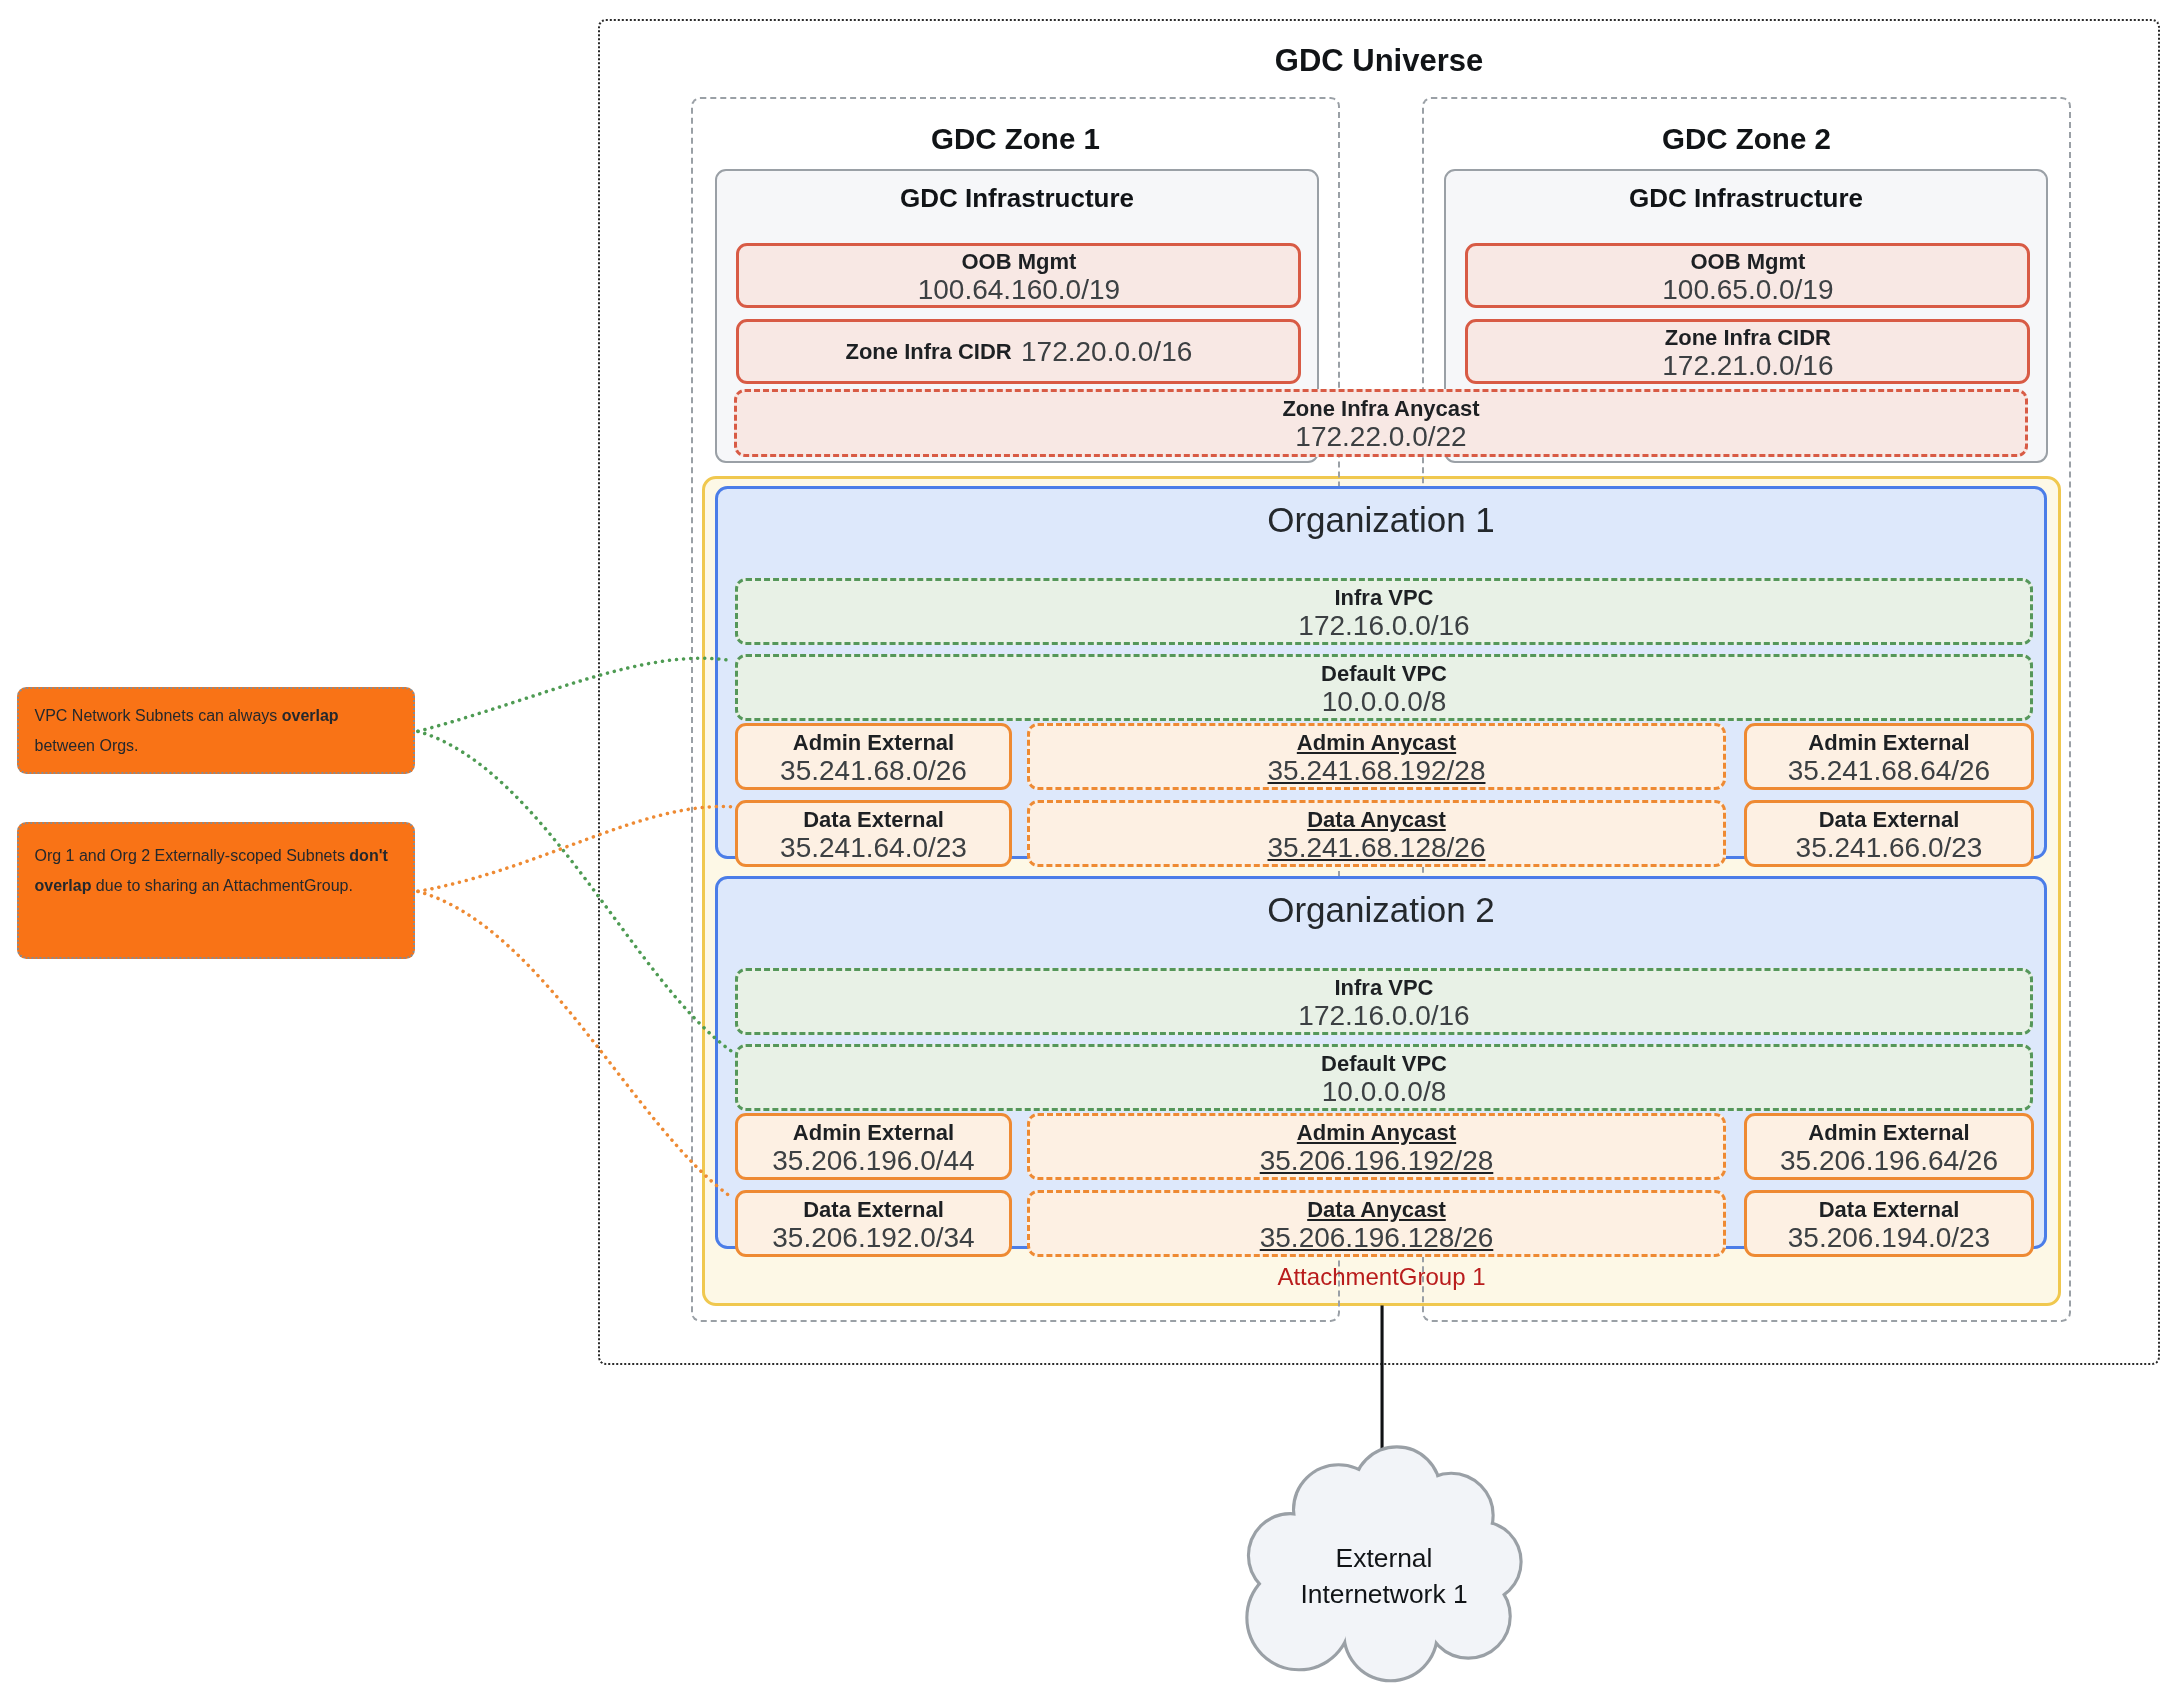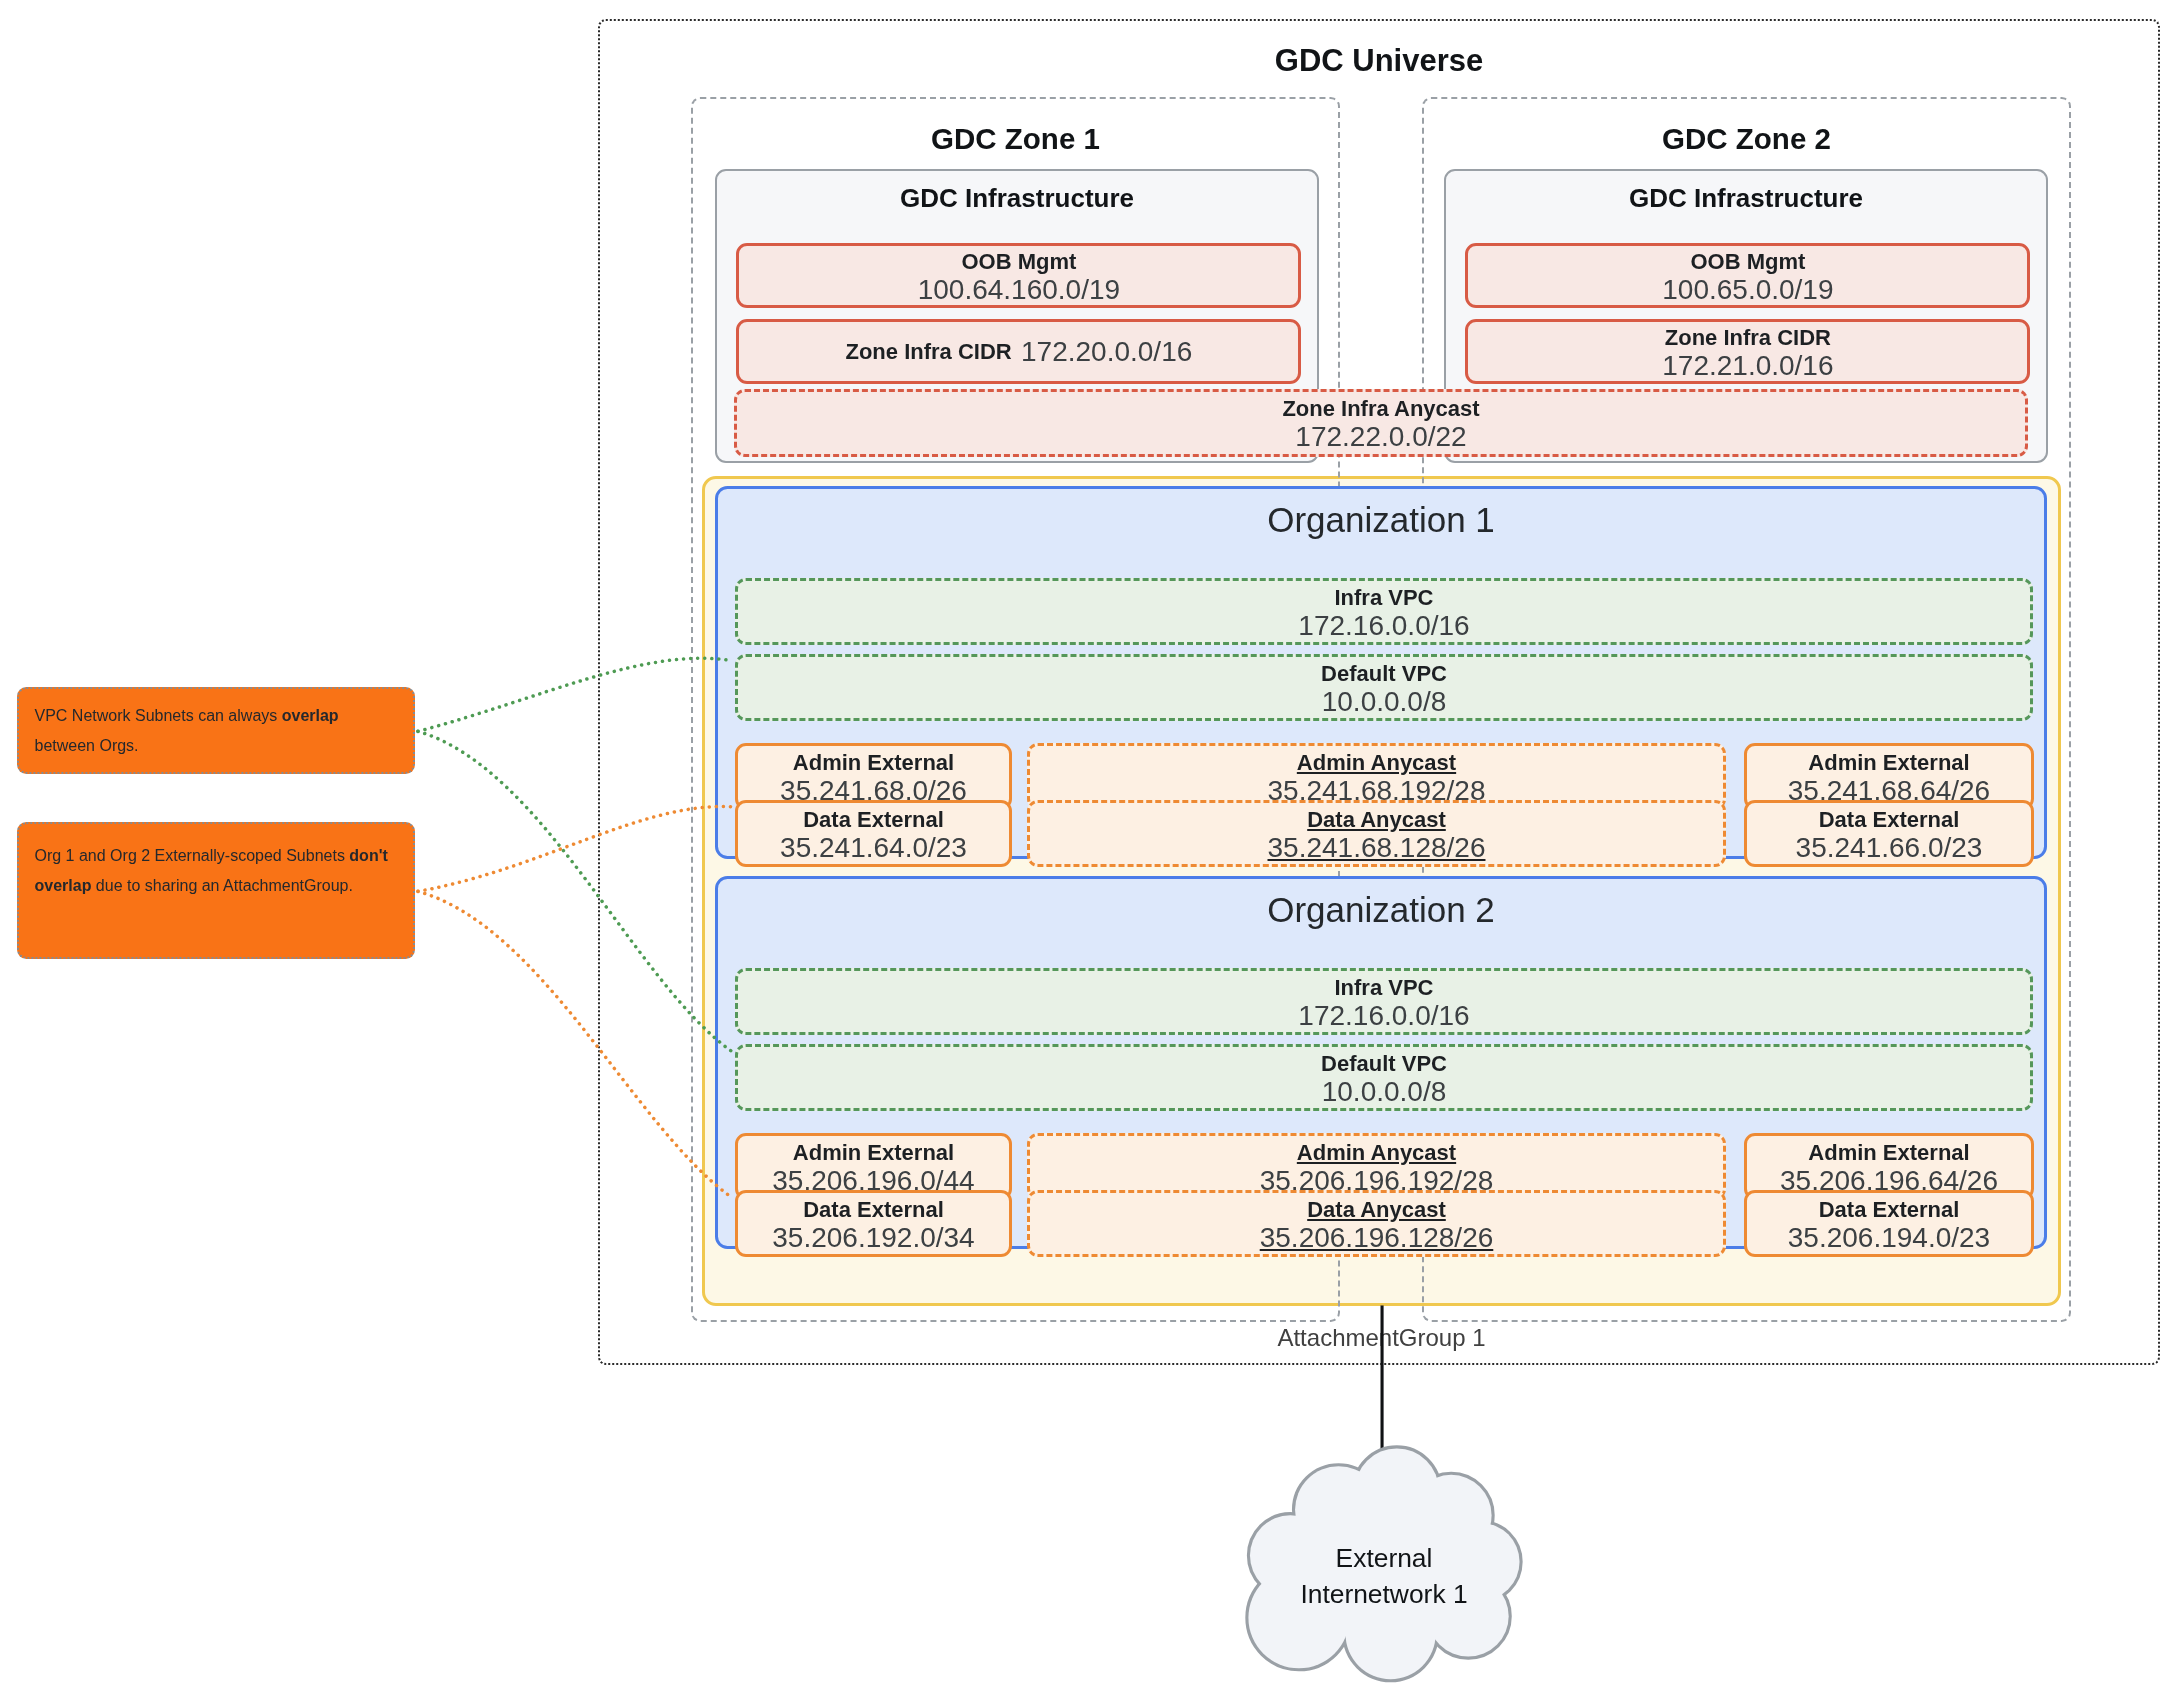--- a/index.html
+++ b/index.html
@@ -6,21 +6,21 @@
   body{font-family:"Liberation Sans",sans-serif;color:#1d2023;}
   .canvas{position:relative;width:2183px;height:1702px;background:#ffffff;overflow:hidden;}
   .abs{position:absolute;box-sizing:border-box;}
 
   
   .universe{left:598px;top:19.4px;width:1562px;height:1346px;border:2.3px dotted #2a2a2a;border-radius:7.8px;}
   .universe-title{left:0;top:22px;width:100%;text-align:center;font-size:31px;font-weight:bold;color:#111417;}
 
   
   .attach-box{left:702px;top:476px;width:1359px;height:830px;background:#fdf8e6;border:3.1px solid #f0c84f;border-radius:14px;}
-  .attach-label{left:702px;top:1324px;width:1359px;text-align:center;font-size:24px;color:#404040;}
+  .attach-label{left:702px;top:1263px;width:1359px;text-align:center;font-size:24px;color:#b91c1c;}
 
   
   .zone{border:2.3px dashed #9aa0a6;border-radius:9.3px;top:97px;width:649px;height:1225px;}
   .zone1{left:691px;} .zone2{left:1422px;}
   .zone-title{left:0;top:23px;width:100%;text-align:center;font-size:29.5px;font-weight:bold;color:#111417;}
 
   
   .infra{top:169px;width:604px;height:294px;background:#f6f7f9;border:2.3px solid #9aa0a6;border-radius:11px;}
   .infra1{left:715px;} .infra2{left:1444px;}
   .infra-title{left:0;top:12.4px;width:100%;text-align:center;font-size:26px;font-weight:bold;color:#111417;}
@@ -36,21 +36,21 @@
   .oob{left:19.4px;top:48px;width:565px;height:65px;}
   .zcidr{left:19.4px;top:124px;width:565px;height:65px;}
   .anycast-zone{left:734px;top:365px;width:1294px;height:68px;}
 
   
   .org{left:715px;width:1332px;height:373px;background:#dde8fb;border:3.1px solid #4b7de8;border-radius:12.4px;}
   .org1{top:486px;} .org2{top:876px;}
   .org-title{left:0;top:11px;width:100%;text-align:center;font-size:35px;font-weight:normal;color:#24282c;}
   .vpc{left:17px;width:1298px;height:67px;background:#e8f1e6;border:3.1px dashed #55975a;}
   .vpc-infra{top:65px;} .vpc-default{top:141px;}
-  .row-admin{top:230px;} .row-data{top:287px;}
+  .row-admin{top:210px;} .row-data{top:287px;}
   .orangebox{background:#fdf0e3;border:3.1px solid #ee8a33;height:67px;}
   .orangebox-dashed{background:#fdf0e3;border:3.1px dashed #ee8a33;height:67px;text-decoration:underline;}
   .ext-left{left:17px;width:277px;}
   .any-mid{left:309px;width:699px;}
   .ext-right{left:1026px;width:290px;}
 
   
   .note{left:17px;width:398px;border:2.3px dotted #858b92;border-radius:9.3px;background:#f97316;
         padding:12.4px 15.5px;font-size:16px;line-height:30px;color:#25282c;}
   .note1{top:687px;height:87px;}

